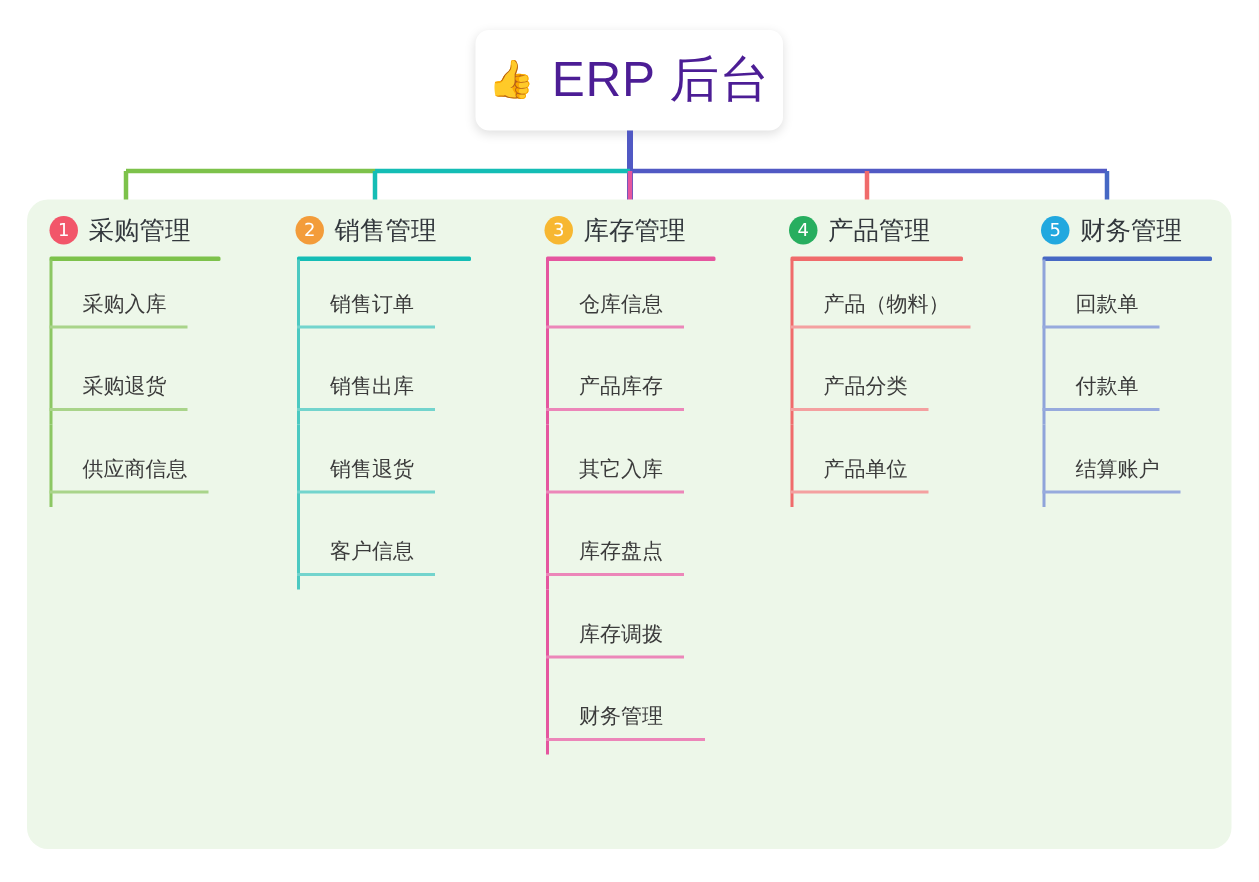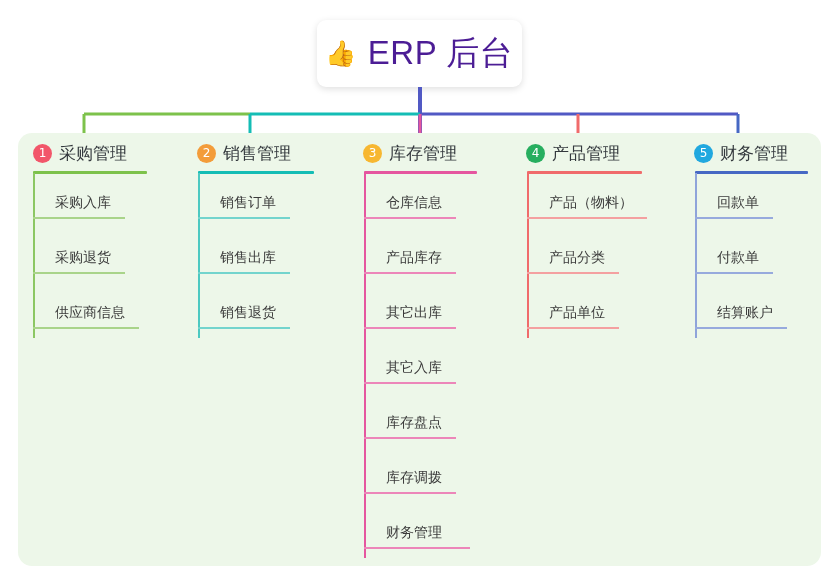--- a/index.html
+++ b/index.html
@@ -195,20 +195,25 @@
         <li class="leaf">
           <span class="leaf-stem" style="background: rgb(76, 201, 193);"></span>
           <span class="leaf-label">销售出库</span>
           <span class="leaf-rule" style="background: rgb(115, 212, 205); width: 92px;"></span>
         </li>
         <li class="leaf">
           <span class="leaf-stem" style="background: rgb(76, 201, 193);"></span>
           <span class="leaf-label">销售退货</span>
           <span class="leaf-rule" style="background: rgb(115, 212, 205); width: 92px;"></span>
         </li>
+        <li class="leaf">
+          <span class="leaf-stem" style="background: rgb(76, 201, 193);"></span>
+          <span class="leaf-label">客户信息</span>
+          <span class="leaf-rule" style="background: rgb(115, 212, 205); width: 92px;"></span>
+        </li>
       </ul>
     </div>
     <div class="column" style="left: 348px;">
       <div class="col-header">
         <span class="badge" style="background: rgb(247, 183, 49);">3</span>
         <span class="col-title">库存管理</span>
         <span class="col-rule" style="background: rgb(229, 86, 159); width: 113px; left: 16px; top: 38px;"></span>
       </div>
       <ul class="leaf-list" style="margin-left: 16px;">
         <li class="leaf">
@@ -216,25 +221,20 @@
           <span class="leaf-label">仓库信息</span>
           <span class="leaf-rule" style="background: rgb(236, 134, 185); width: 92px;"></span>
         </li>
         <li class="leaf">
           <span class="leaf-stem" style="background: rgb(229, 86, 159);"></span>
           <span class="leaf-label">产品库存</span>
           <span class="leaf-rule" style="background: rgb(236, 134, 185); width: 92px;"></span>
         </li>
         <li class="leaf">
           <span class="leaf-stem" style="background: rgb(229, 86, 159);"></span>
-          <span class="leaf-label">其它出库</span>
-          <span class="leaf-rule" style="background: rgb(236, 134, 185); width: 92px;"></span>
-        </li>
-        <li class="leaf">
-          <span class="leaf-stem" style="background: rgb(229, 86, 159);"></span>
           <span class="leaf-label">其它入库</span>
           <span class="leaf-rule" style="background: rgb(236, 134, 185); width: 92px;"></span>
         </li>
         <li class="leaf">
           <span class="leaf-stem" style="background: rgb(229, 86, 159);"></span>
           <span class="leaf-label">库存盘点</span>
           <span class="leaf-rule" style="background: rgb(236, 134, 185); width: 92px;"></span>
         </li>
         <li class="leaf">
           <span class="leaf-stem" style="background: rgb(229, 86, 159);"></span>

